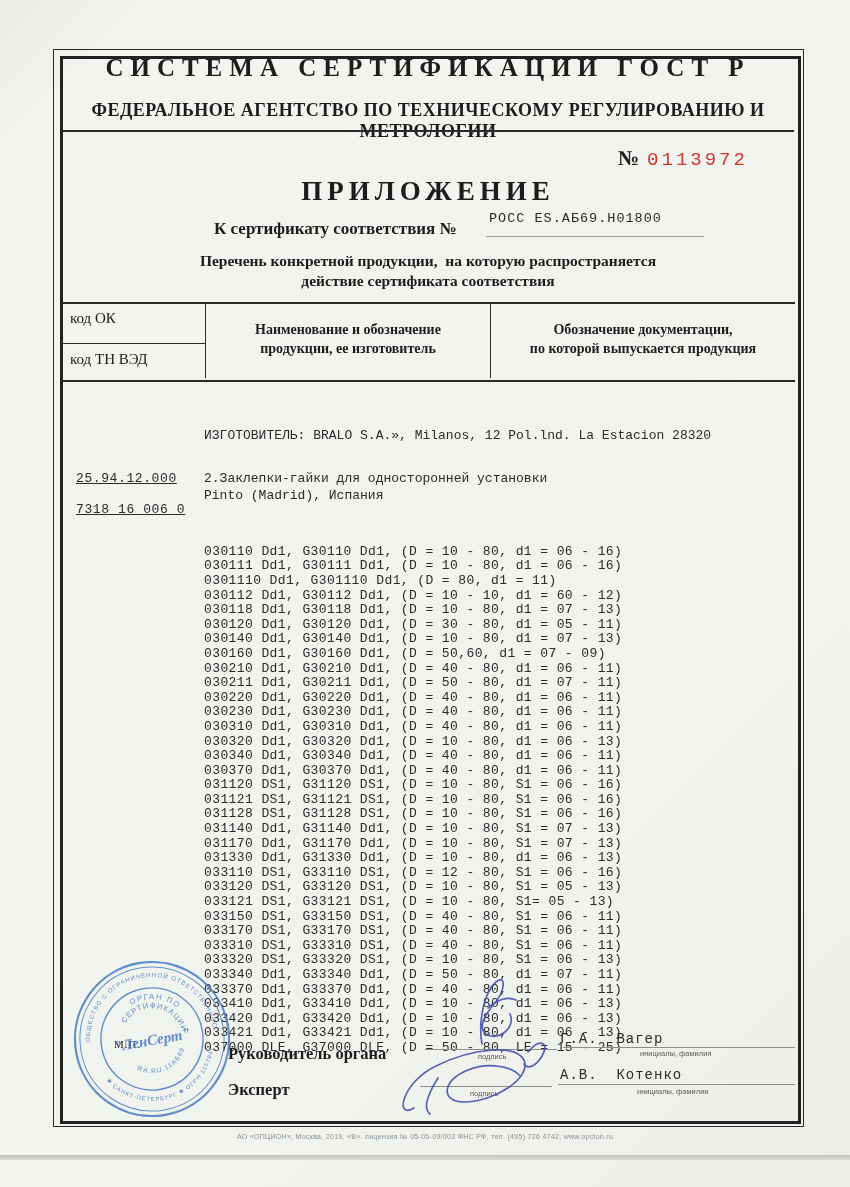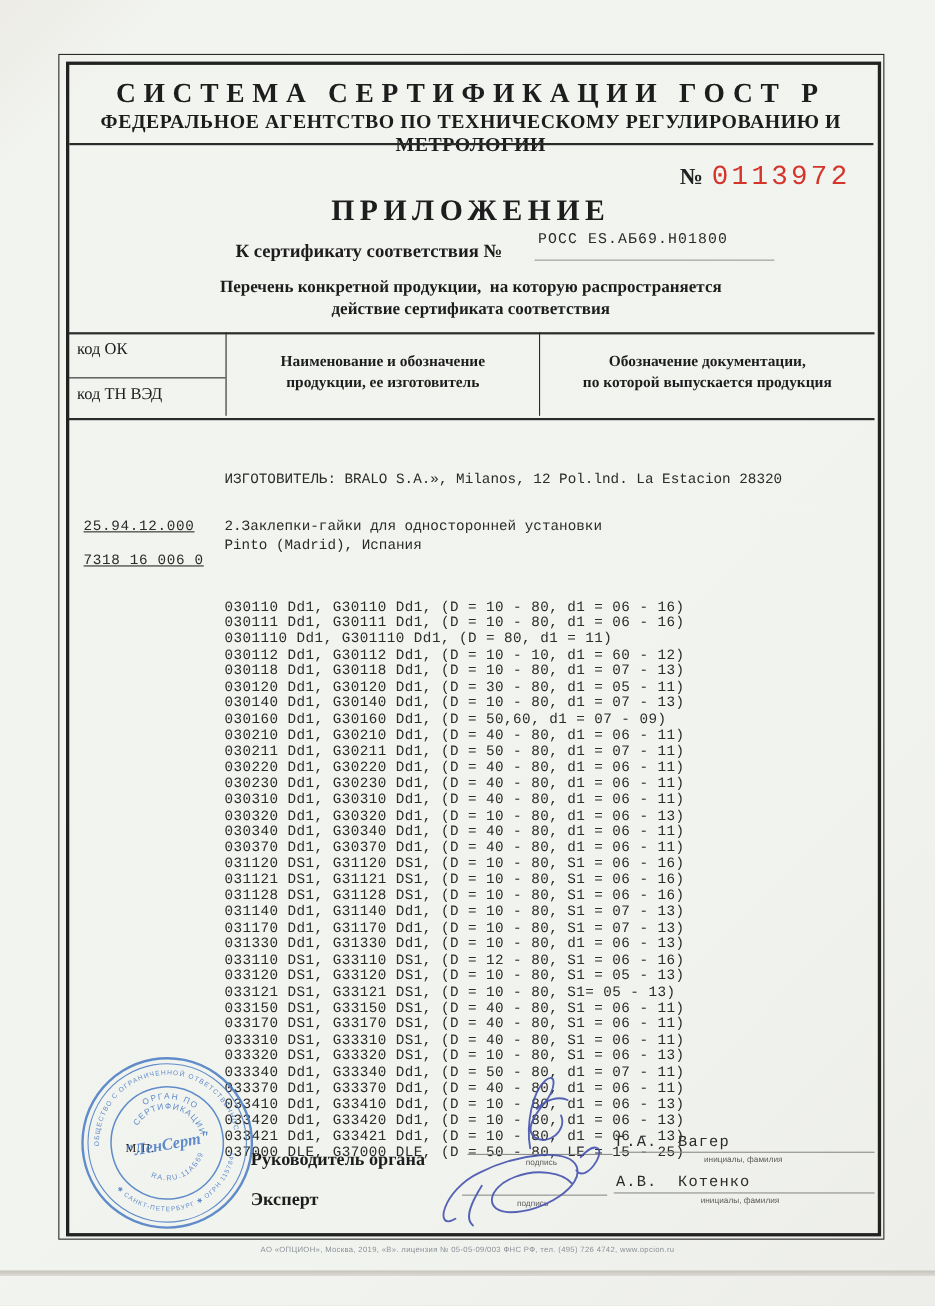--- a/index.html
+++ b/index.html
@@ -2,28 +2,28 @@
 <html><head>
 <meta charset="utf-8">
 <style>
   html,body{margin:0;padding:0;}
   body{width:850px;height:1187px;background:#e9e7e1;font-family:"Liberation Serif",serif;}
   .sheet{position:relative;width:850px;height:1187px;overflow:hidden;
          background:linear-gradient(135deg,#ecebe5 0%,#f2f4f0 8%,#f1f3ef 70%,#edeeea 100%);}
   .abs{position:absolute;}
   .border-outer{left:53px;top:49px;width:749px;height:1076px;border:1.5px solid #2a2a2a;}
   .border-inner{left:60px;top:56px;width:735px;height:1062px;border:3px solid #222;}
-  .hdr1{left:59px;top:72px;width:738px;text-align:center;font-size:25px;font-weight:bold;
+  .hdr1{left:59px;top:54px;width:738px;text-align:center;font-size:25px;font-weight:bold;
         letter-spacing:7px;color:#1d1d1d;}
   .hdr2{left:59px;top:100px;width:738px;text-align:center;font-size:18px;font-weight:bold;
         letter-spacing:.5px;color:#1d1d1d;}
   .hdr-rule{left:63px;top:130px;width:731px;height:2px;background:#2a2a2a;}
   .docnum{left:618px;top:146px;white-space:pre;}
   .docnum .no{font-size:21px;color:#222;font-weight:bold;}
-  .docnum .digits{font-family:"Liberation Mono",monospace;font-size:25px;color:#d5342b;
+  .docnum .digits{font-family:"Liberation Mono",monospace;font-size:19px;color:#d5342b;
         letter-spacing:3px;margin-left:8px;}
   .title{left:59px;top:176px;width:738px;text-align:center;font-size:27px;font-weight:bold;
         letter-spacing:5px;color:#1d1d1d;}
   .mono{font-family:"Liberation Mono",monospace;color:#2b2b2b;white-space:pre;}
   .cert-label{left:214px;top:219px;font-size:17px;font-weight:bold;color:#1d1d1d;}
   .cert-value{left:489px;top:211px;font-size:13.5px;letter-spacing:1px;}
   .cert-underline{left:486px;top:236px;width:218px;height:1px;background:#9a9a96;}
   .subtitle{left:59px;width:738px;text-align:center;font-size:15.5px;font-weight:bold;
         color:#1d1d1d;white-space:pre;}
   

